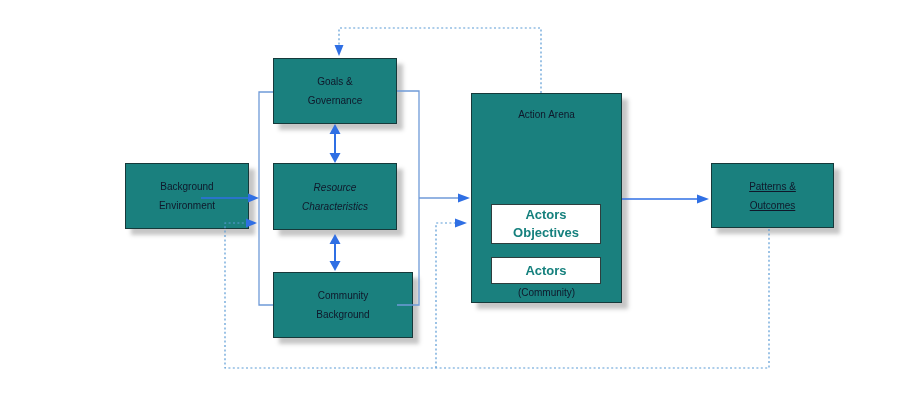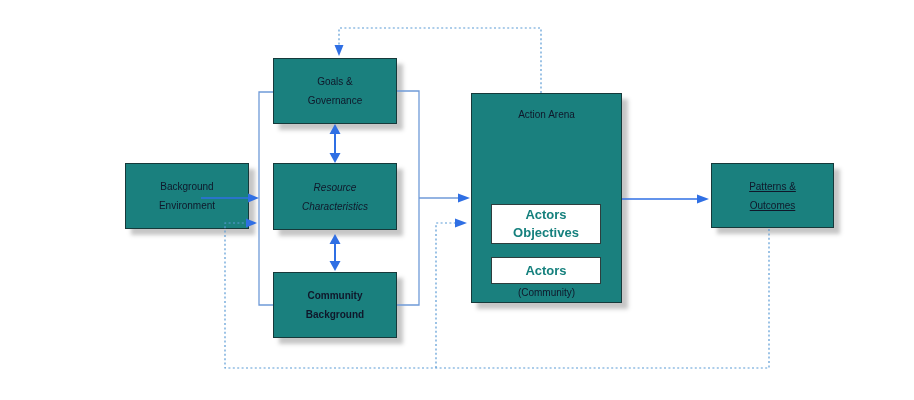--- a/index.html
+++ b/index.html
@@ -75,21 +75,21 @@
   <div class="node" style="left:273px;top:58px;width:124px;height:66px;">
     <span>Goals &amp;</span>
     <span>Governance</span>
   </div>
 
   <div class="node" style="left:273px;top:163px;width:124px;height:67px;font-style:italic;">
     <span>Resource</span>
     <span>Characteristics</span>
   </div>
 
-  <div class="node" style="left:273px;top:272px;width:124px;height:66px;font-weight:bold;">
+  <div class="node" style="left:273px;top:272px;width:140px;height:66px;">
     <span>Community</span>
     <span>Background</span>
   </div>
 
   <div class="node arena" style="left:471px;top:93px;width:151px;height:210px;">
     <span>Action Arena</span>
     <span>(Community)</span>
   </div>
 
   <div class="inner" style="left:491px;top:204px;width:110px;height:40px;">

